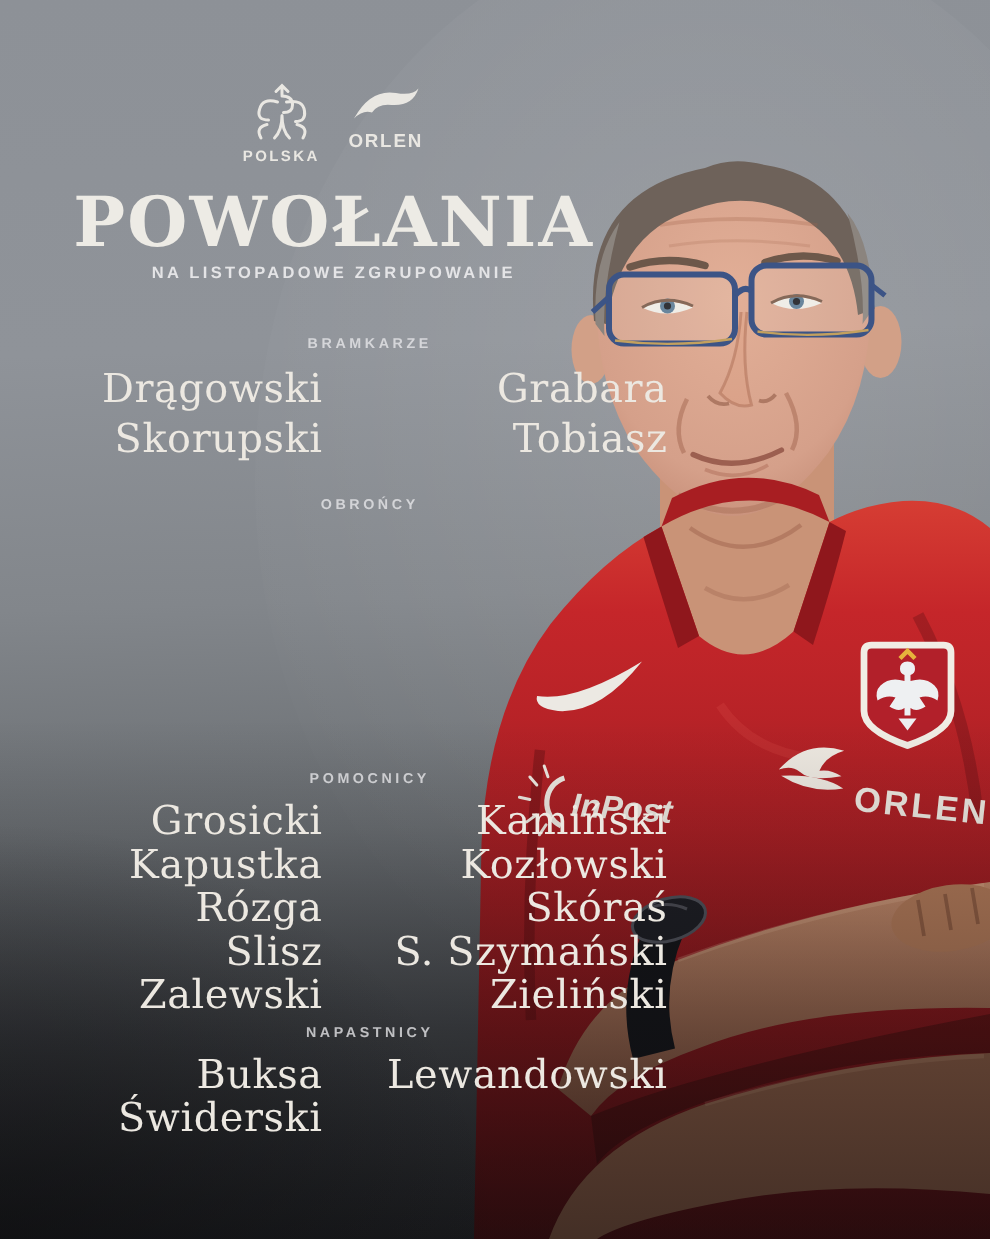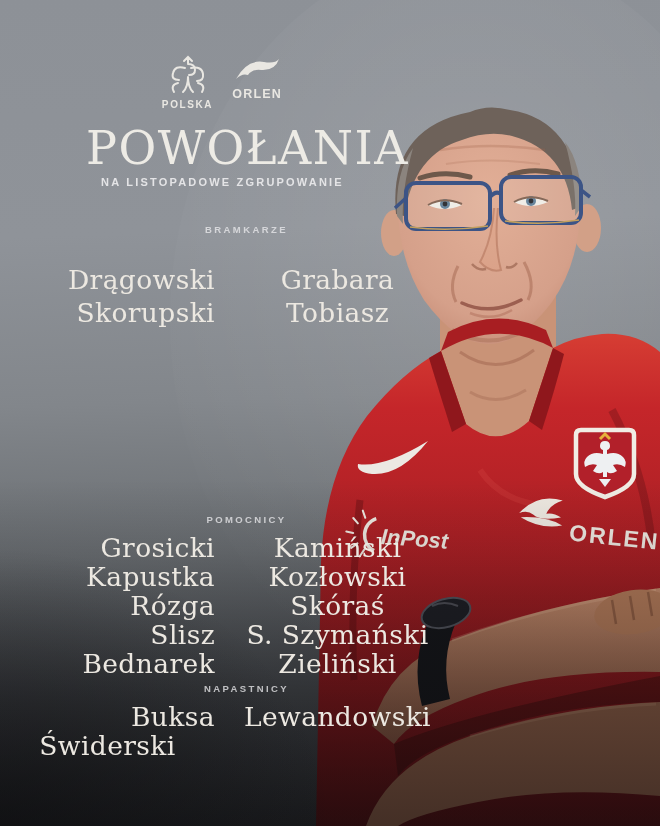--- a/index.html
+++ b/index.html
@@ -20,38 +20,38 @@
   
   .logos{position:absolute;top:54px;left:0;width:445px;display:flex;justify-content:center;align-items:flex-start;gap:18px;}
   .logo{display:flex;flex-direction:column;align-items:center;gap:3px;}
   .logo-caption{color:#e9e7e2;font-weight:bold;}
   .cap-polska{font-size:10px;letter-spacing:1.6px;}
   .cap-orlen{font-size:12.5px;letter-spacing:1.2px;}
   
   .title{
     position:absolute;top:121px;left:0;width:445px;text-align:center;
     font-family:"DejaVu Serif","Liberation Serif",serif;
-    font-size:46px;font-weight:400;letter-spacing:1.5px;color:#edebe5;padding-left:25px;
+    font-size:46px;font-weight:700;letter-spacing:1.5px;color:#edebe5;
   }
   .subtitle{
     position:absolute;top:176px;left:0;width:445px;text-align:center;
     font-size:11px;letter-spacing:2.2px;color:#e4e4e6;font-weight:bold;
   }
   
   .grp{position:absolute;left:0;width:445px;}
   .grp-label{
     text-align:center;font-size:9.5px;font-weight:bold;letter-spacing:2.4px;
     color:rgba(232,232,235,0.78);height:12px;padding-left:48px;
   }
   .rows{margin-top:7px;}
-  .rows-gk{margin-top:27px;}
+  .rows-gk{margin-top:7px;}
   .row{display:grid;grid-template-columns:1fr 1fr;column-gap:15px;line-height:29px;}
   .rows-gk .row{line-height:33px;}
   .row .cl{text-align:right;}
-  .row .cr{text-align:center;}
+  .row .cr{text-align:right;}
   .row span{
     font-family:"DejaVu Serif","Liberation Serif",serif;
     font-size:26.5px;color:#ece8e1;letter-spacing:0.4px;white-space:nowrap;
   }
   .g1{top:224px;} .g2{top:331px;} .g3{top:494px;margin-top:20px;} .g4{top:683px;}
 </style>
 </head>
 <body>
 
 <div class="poster">
@@ -220,20 +220,21 @@
           <span class="cr">Grabara</span>
         </div>
         <div class="row">
           <span class="cl">Skorupski</span>
           <span class="cr">Tobiasz</span>
         </div>
       </div>
     </section>
 
     <section class="grp g2">
+      <div class="grp-label">OBROŃCY</div>
     </section>
 
     <section class="grp g3">
       <div class="grp-label">POMOCNICY</div>
       <div class="rows">
         <div class="row">
           <span class="cl">Grosicki</span>
           <span class="cr">Kamiński</span>
         </div>
         <div class="row">
@@ -242,21 +243,21 @@
         </div>
         <div class="row">
           <span class="cl">Rózga</span>
           <span class="cr">Skóraś</span>
         </div>
         <div class="row">
           <span class="cl">Slisz</span>
           <span class="cr">S. Szymański</span>
         </div>
         <div class="row">
-          <span class="cl">Bednarek</span>
+          <span class="cl">Zalewski</span>
           <span class="cr">Zieliński</span>
         </div>
       </div>
     </section>
 
     <section class="grp g4">
       <div class="grp-label">NAPASTNICY</div>
       <div class="rows">
         <div class="row">
           <span class="cl">Buksa</span>

